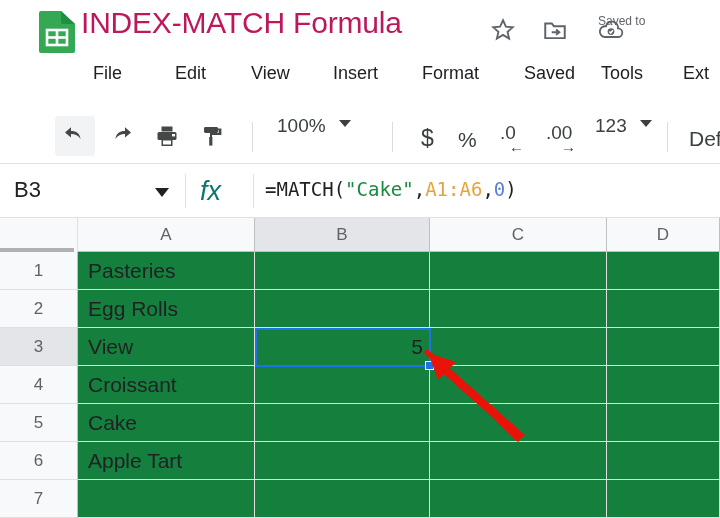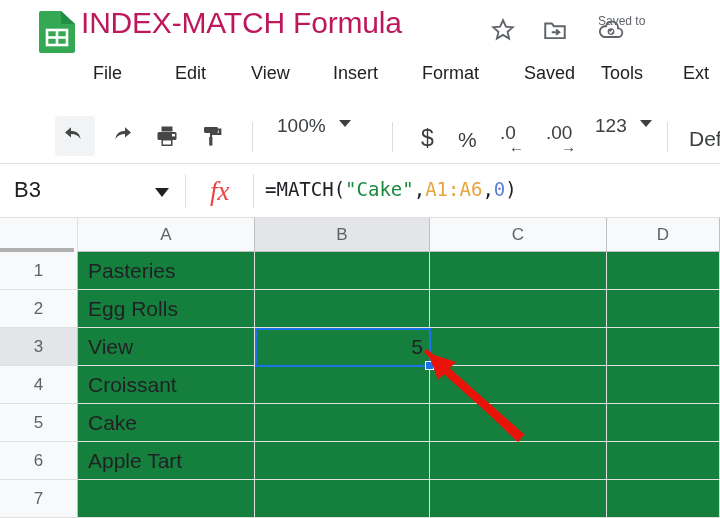--- a/index.html
+++ b/index.html
@@ -93,22 +93,22 @@
     font-size: 22px; color: #202124;
   }
   .namebox-caret {
     position: absolute; left: 155px; top: 24px; width: 0; height: 0;
     border-left: 7px solid transparent; border-right: 7px solid transparent;
     border-top: 9px solid #202124;
   }
   .fx-sep { position: absolute; top: 10px; width: 1px; height: 34px; background: #e0e0e0; }
   .fx-glyph {
     position: absolute; left: 200px; top: 12px;
-    font-family: Liberation Serif, serif; font-style: italic;
-    font-size: 27px; color: #ef4444; margin-left: 10px;
+    font-family: Liberation Sans, sans-serif; font-style: italic;
+    font-size: 27px; color: #0f766e;
   }
   .formula {
     position: absolute; left: 265px; top: 14px;
     font-family: "DejaVu Sans Mono", monospace; font-size: 19px;
     color: #202124; white-space: pre;
   }
   .f-str { color: #1a8a3f; }
   .f-ref { color: #e8a33d; }
   .f-num { color: #5b7fd4; }
 

